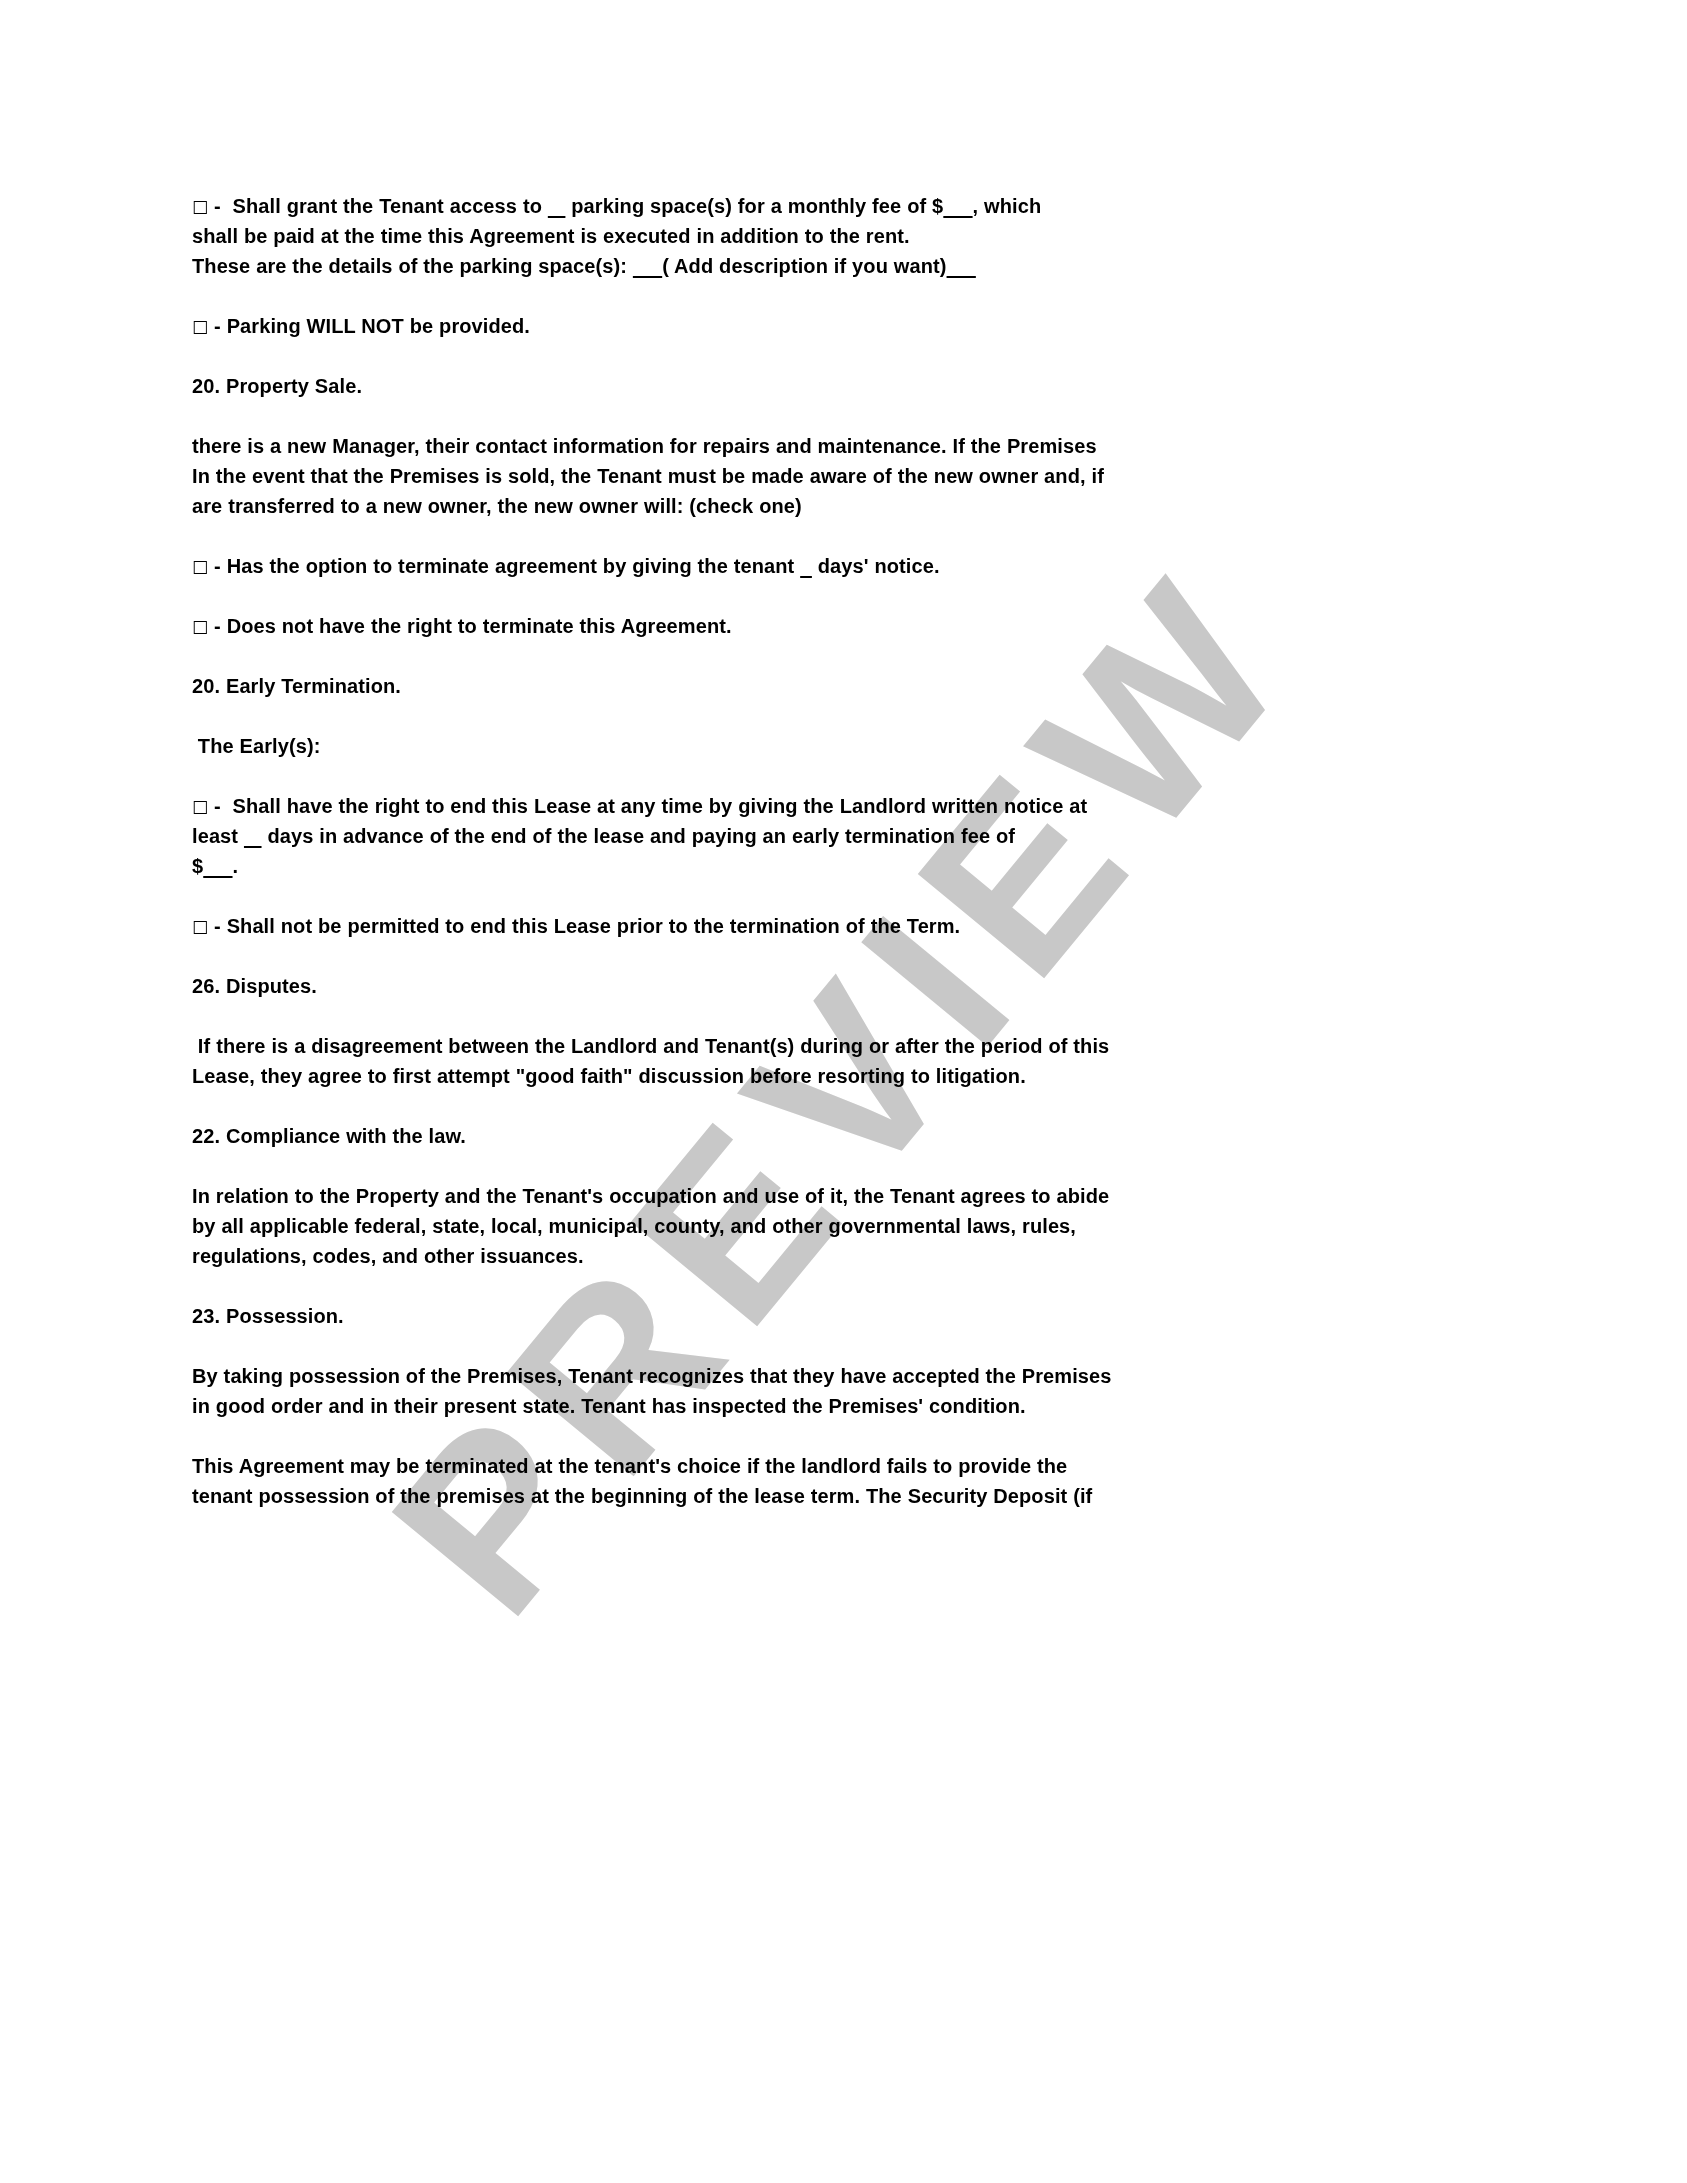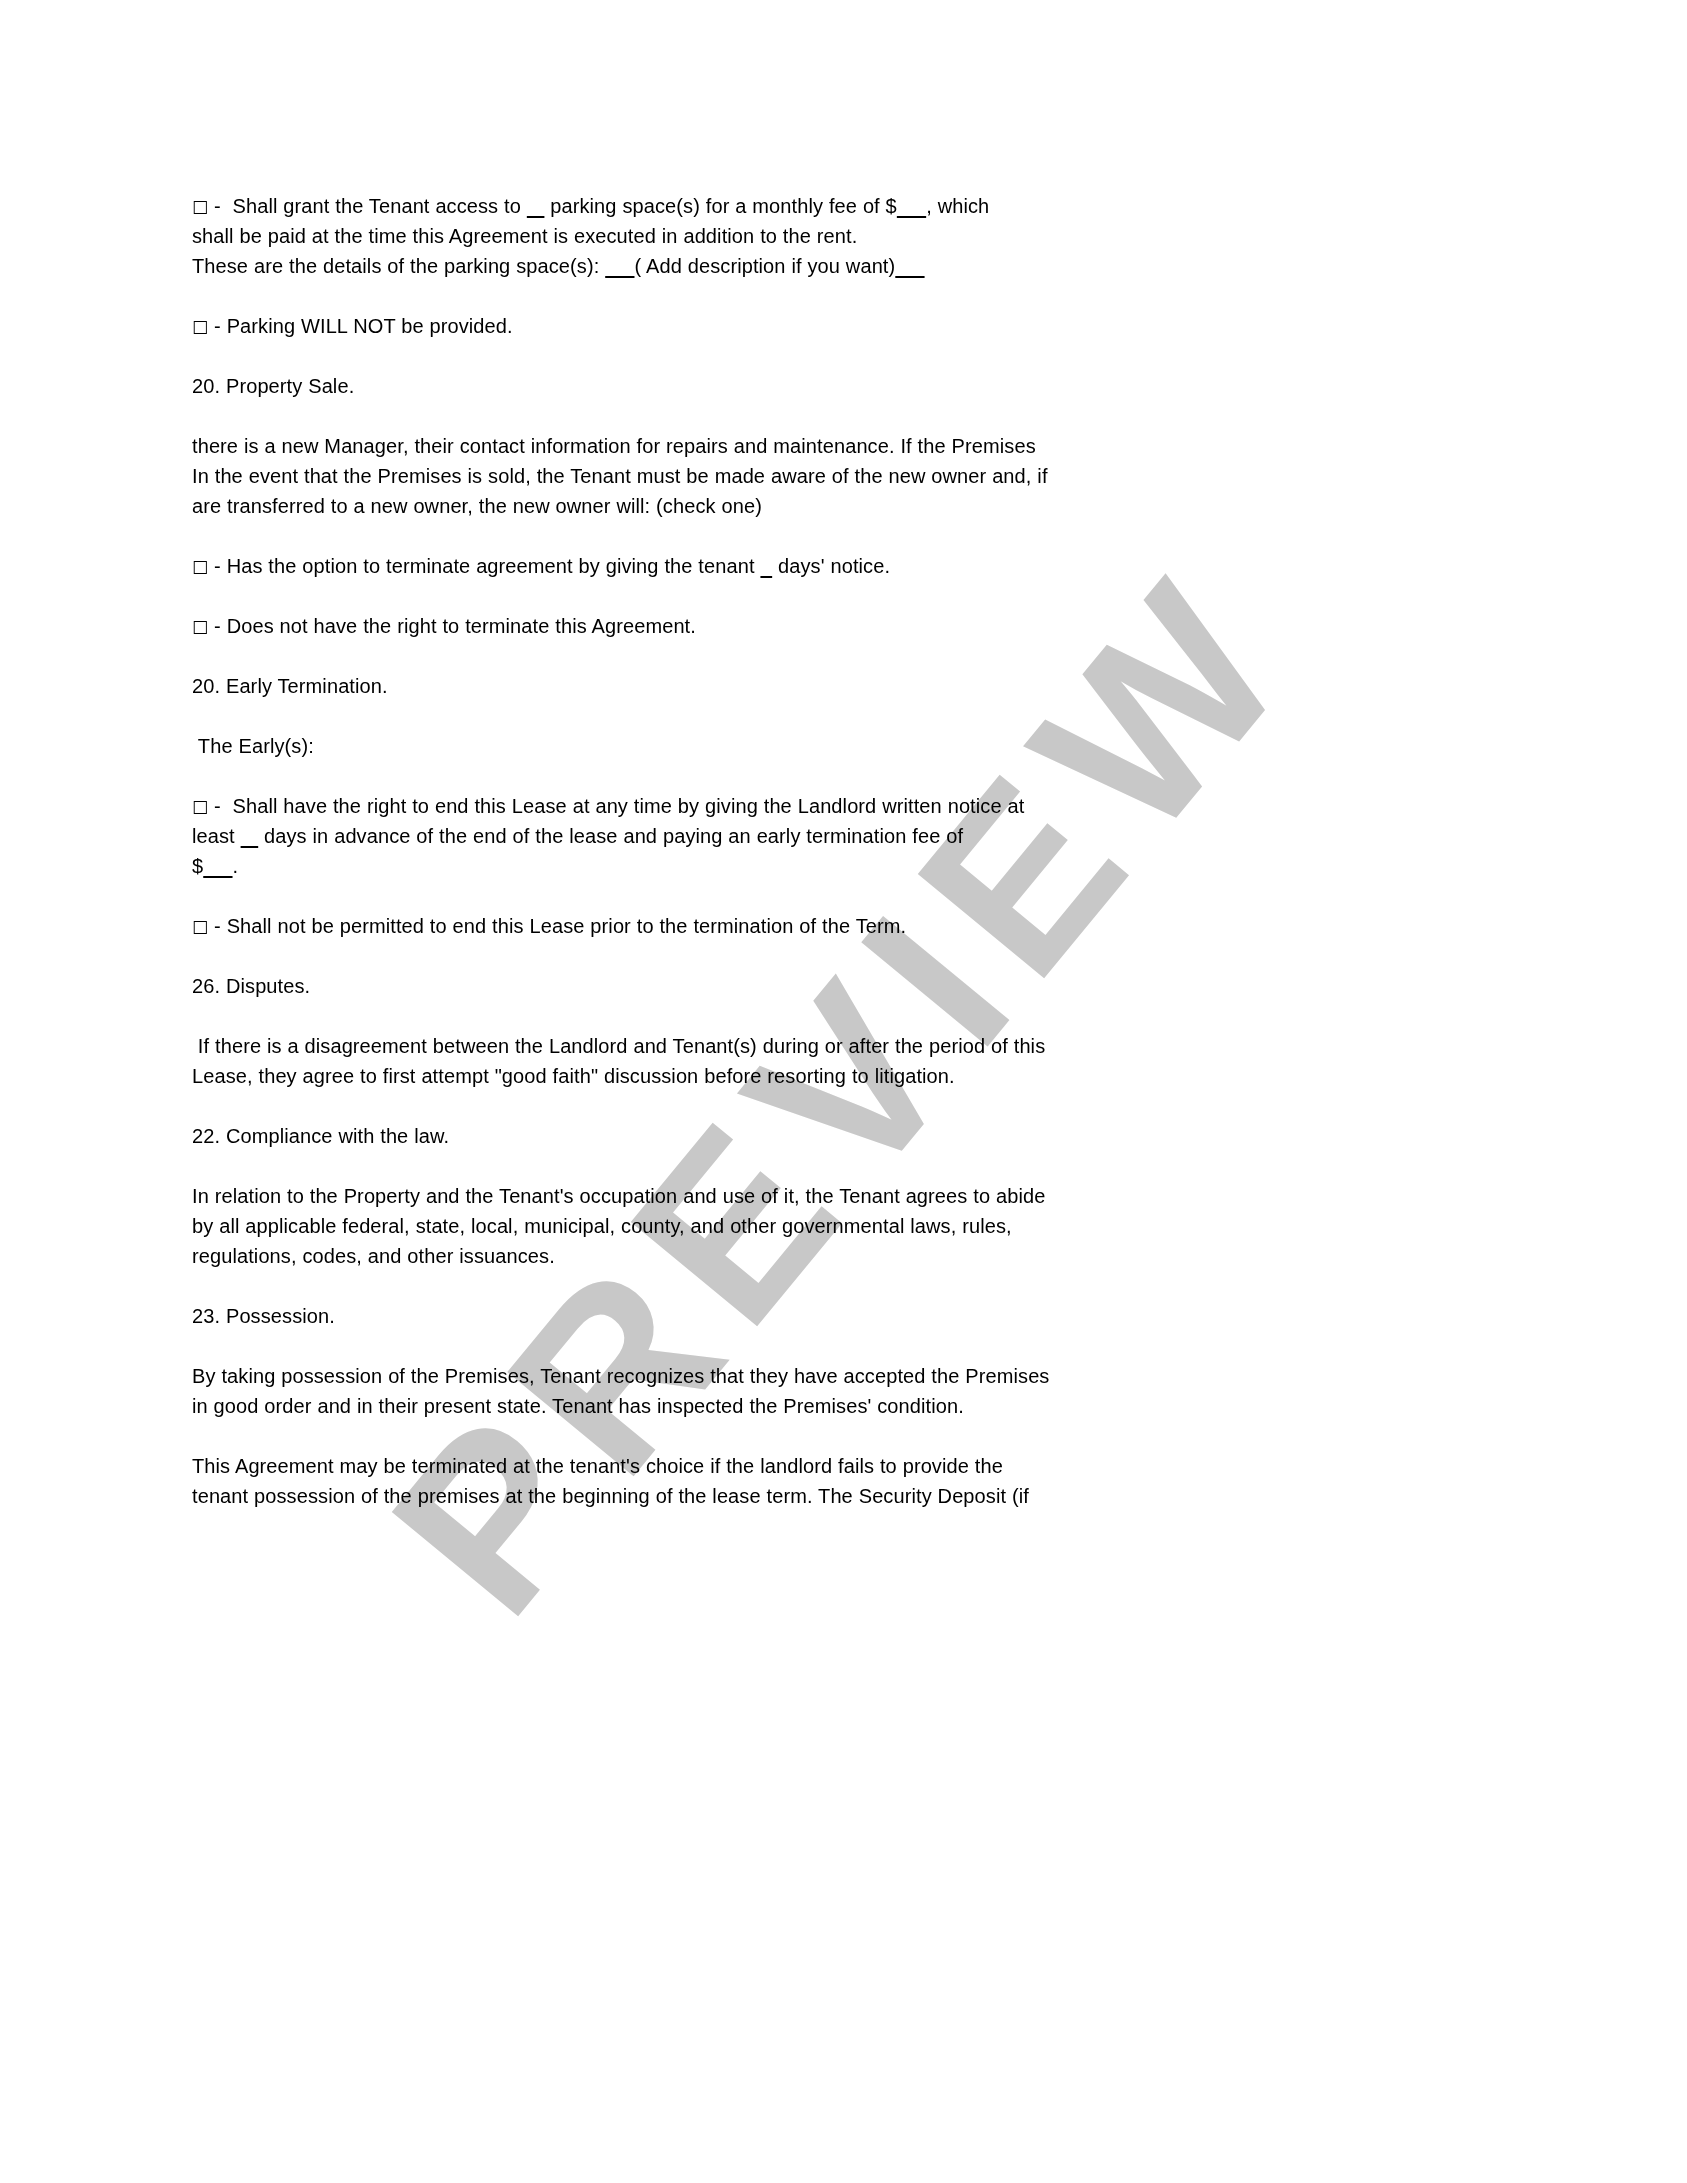--- a/index.html
+++ b/index.html
@@ -50,20 +50,21 @@
   
   .doc-body {
     position: absolute;
     left: 192px;
     top: 191px;
     width: 1260px;
     z-index: 2;
     font-size: 20px;
     line-height: 30px;
     letter-spacing: 0.1px;
+    font-weight: bold;
   }
 
   .para {
     margin: 0;
     padding: 0;
   }
   
   .gap-full { height: 30px; }
 
   .line {

